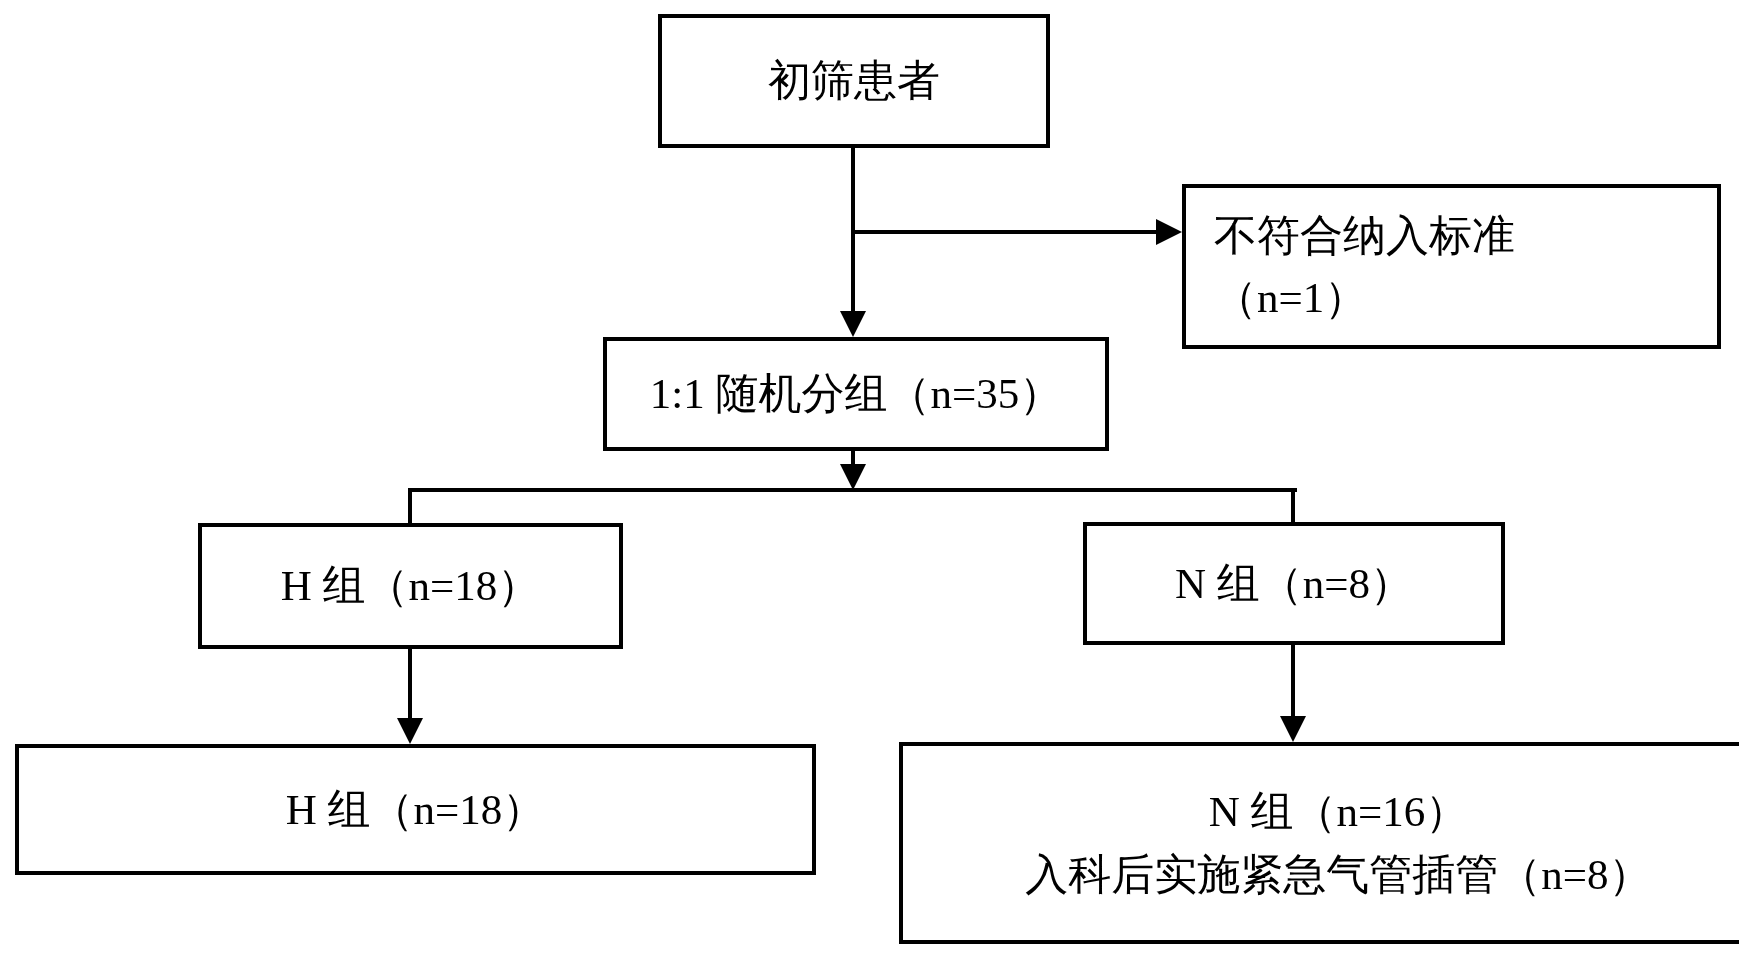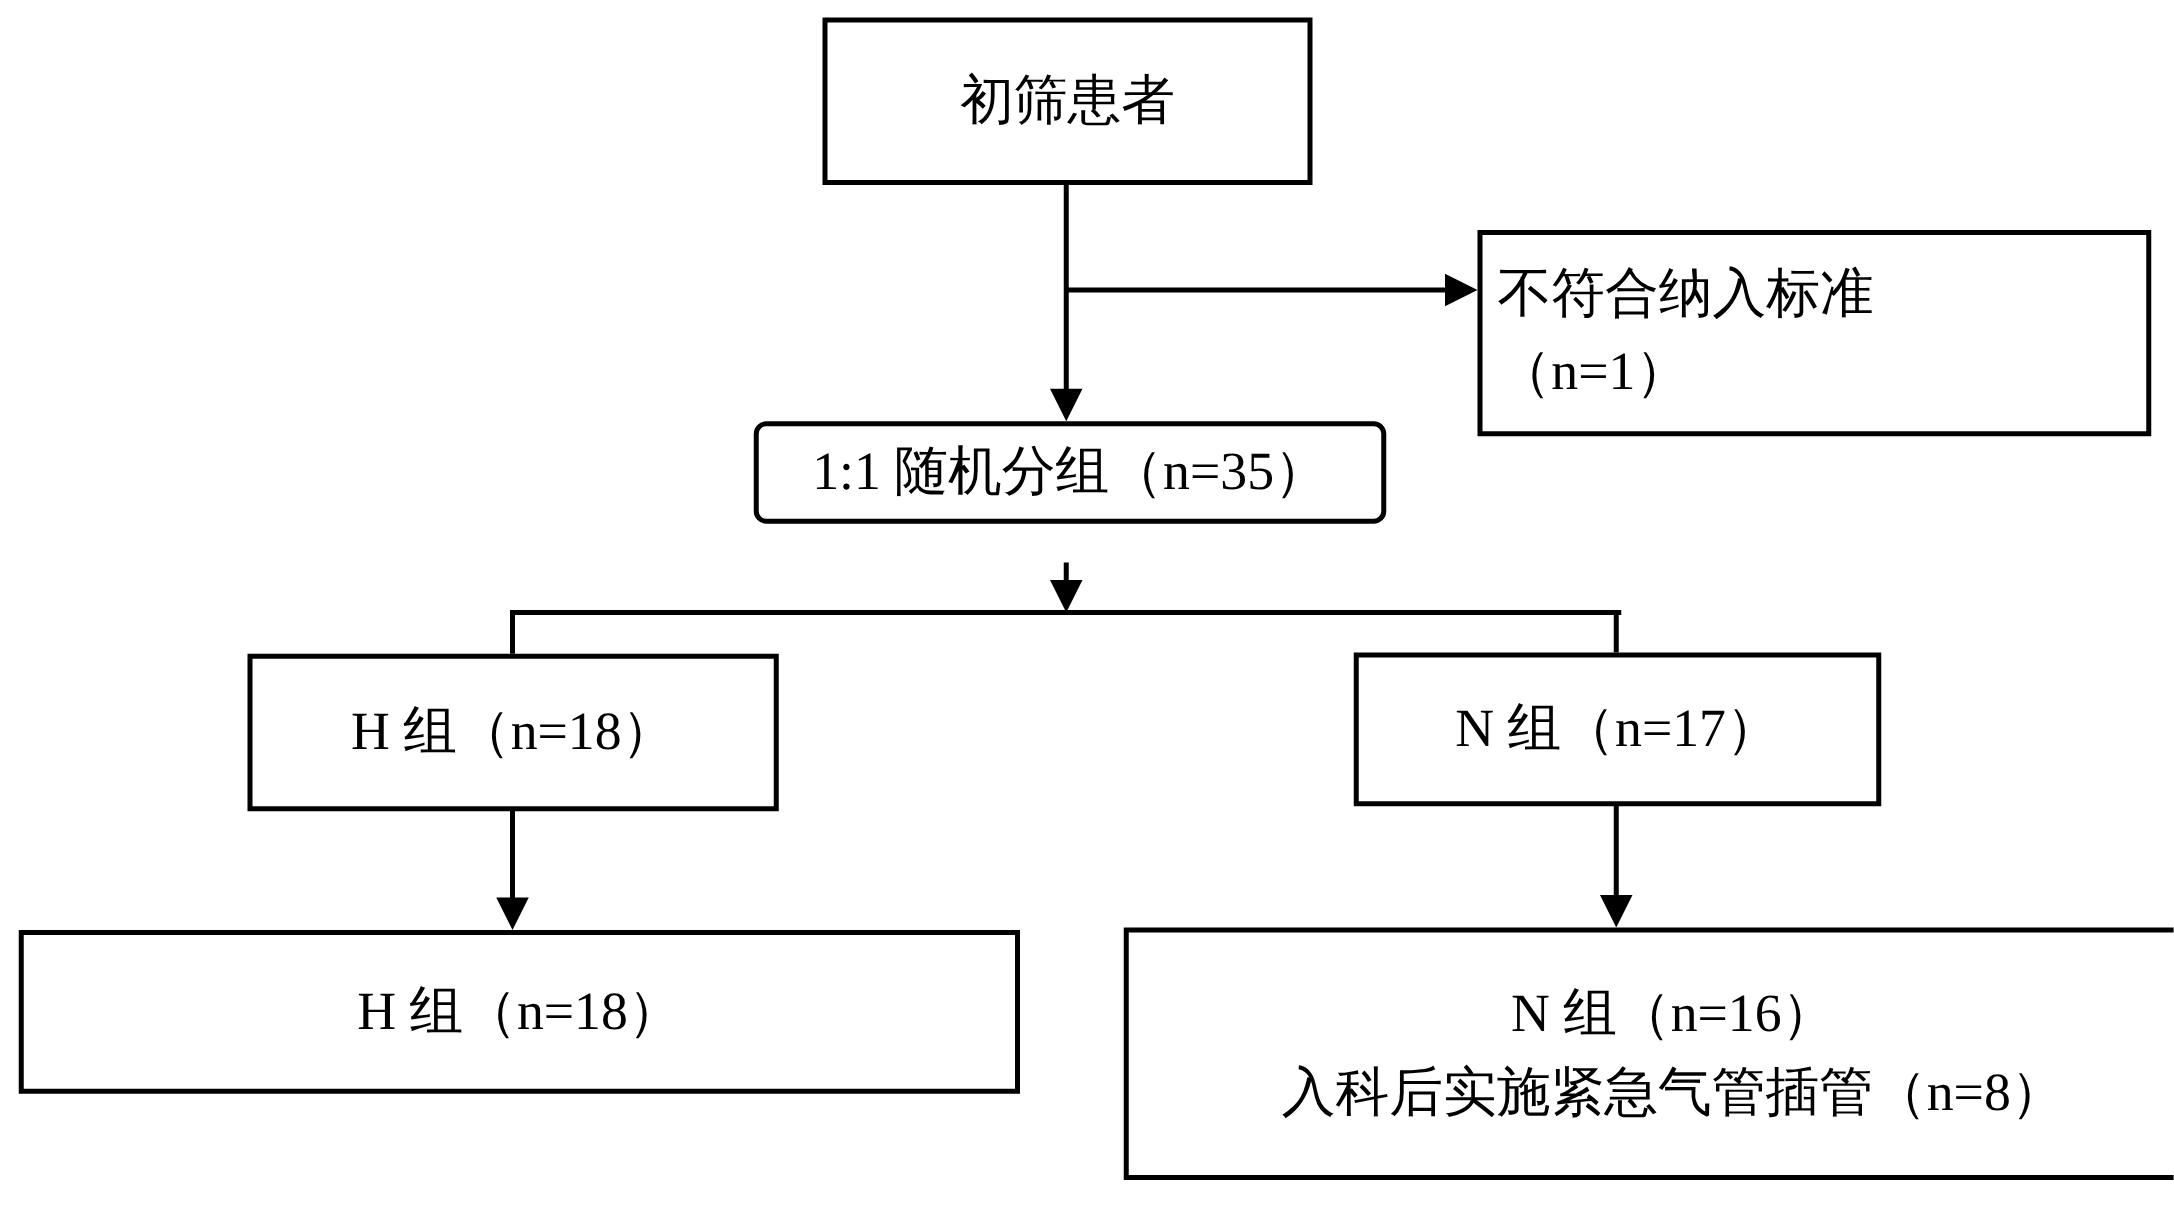--- a/index.html
+++ b/index.html
@@ -24,21 +24,21 @@
     display: flex;
     flex-direction: column;
     justify-content: center;
     align-items: center;
     font-size: 43px;
     line-height: 62px;
     white-space: nowrap;
   }
   .box.align-left {
     align-items: flex-start;
-    padding-left: 12px;
+    padding-left: 28px;
     text-align: center;
   }
   .vline, .hline {
     position: absolute;
     background: var(--line-color, #000000);
   }
   .arrow-down {
     position: absolute;
     width: 0;
     height: 0;
@@ -68,37 +68,37 @@
   <div class="arrow-down" style="left:840px; top:311px;"></div>
 
   <div class="hline" style="left:853px; top:230px; width:303px; height:4px;"></div>
   <div class="arrow-right" style="left:1156px; top:219px;"></div>
 
   <div class="box align-left" style="left:1182px; top:184px; width:539px; height:165px;">
     <div>不符合纳入标准</div>
     <div>（n=1）</div>
   </div>
 
-  <div class="box" style="left:603px; top:337px; width:506px; height:82px;border-radius:10px;">
+  <div class="box" style="left:603px; top:337px; width:506px; height:114px;">
     <span>1:1 随机分组（n=35）</span>
   </div>
 
   <div class="vline" style="left:851px; top:450px; width:4px; height:16px;"></div>
   <div class="arrow-down" style="left:840px; top:464px;"></div>
 
   <div class="hline" style="left:409px; top:488px; width:888px; height:4px;"></div>
   <div class="vline" style="left:408px; top:488px; width:4px; height:37px;"></div>
   <div class="vline" style="left:1291px; top:488px; width:4px; height:36px;"></div>
 
   <div class="box" style="left:198px; top:523px; width:425px; height:126px;">
     <span>H 组（n=18）</span>
   </div>
 
   <div class="box" style="left:1083px; top:522px; width:422px; height:123px;">
-    <span>N 组（n=17）</span>
+    <span>N 组（n=8）</span>
   </div>
 
   <div class="vline" style="left:408px; top:648px; width:4px; height:72px;"></div>
   <div class="arrow-down" style="left:397px; top:718px;"></div>
 
   <div class="vline" style="left:1291px; top:644px; width:4px; height:74px;"></div>
   <div class="arrow-down" style="left:1280px; top:716px;"></div>
 
   <div class="box" style="left:15px; top:744px; width:801px; height:131px;">
     <span>H 组（n=18）</span>

